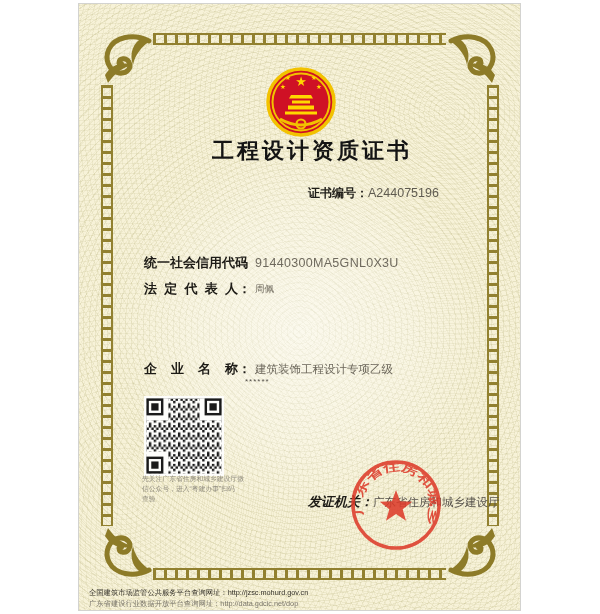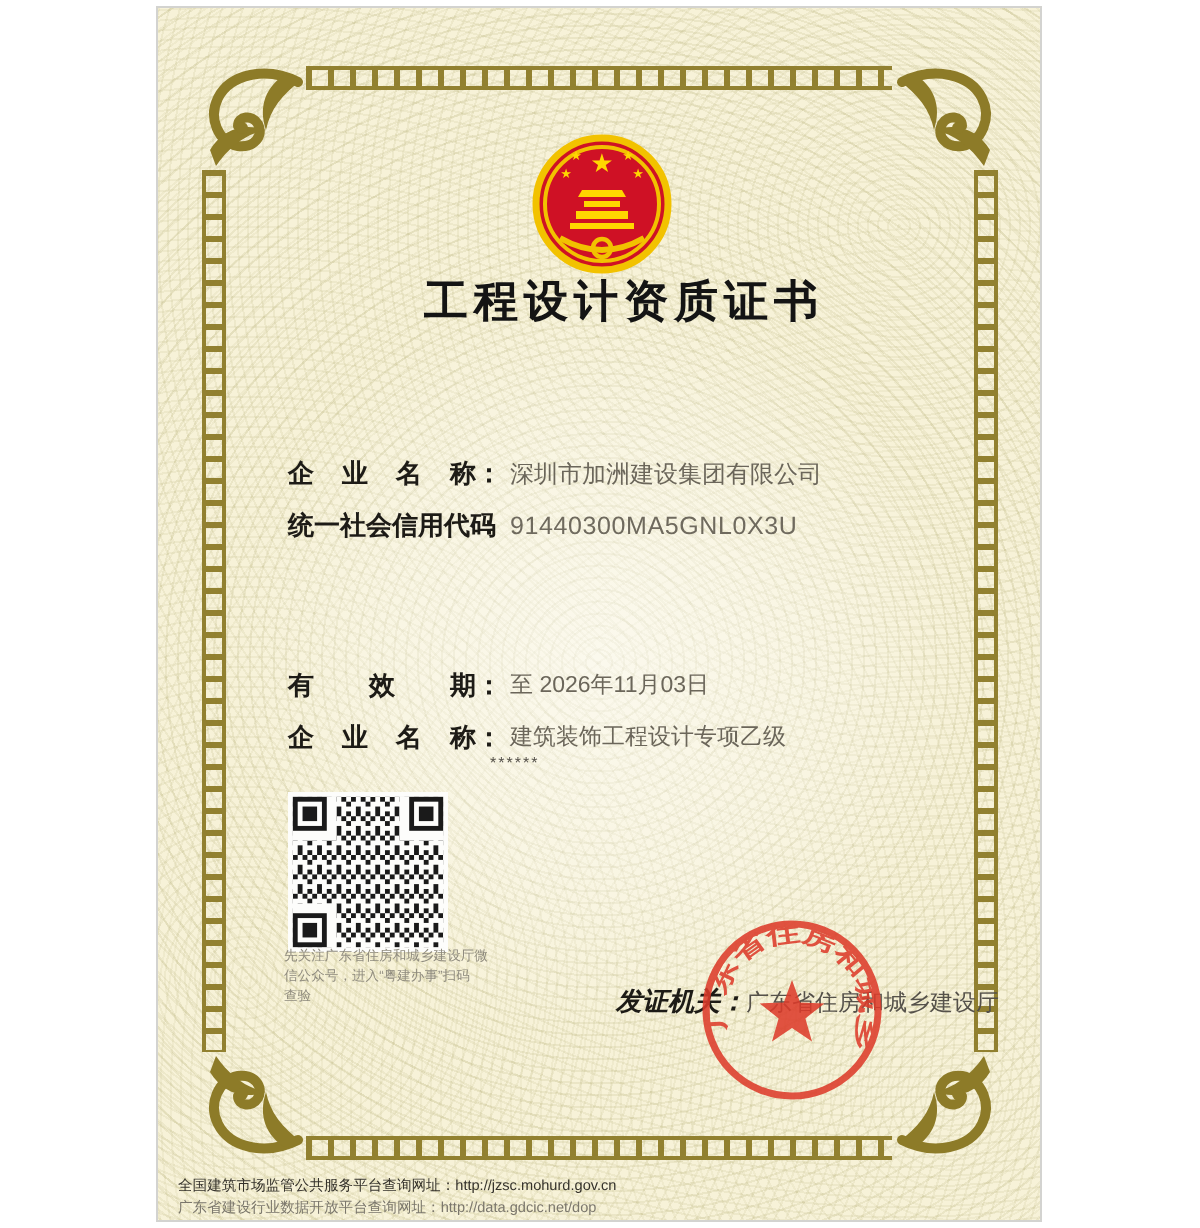--- a/index.html
+++ b/index.html
@@ -130,29 +130,29 @@
       <text x="53" y="25" font-size="6.5" fill="#ffd700" text-anchor="middle">★</text>
       <path d="M25 31 L45 31 L47 34.5 L23 34.5 Z" fill="#ffd700"></path>
       <rect x="26" y="36.5" width="18" height="3" fill="#ffd700"></rect>
       <rect x="22" y="41.5" width="26" height="4" fill="#ffd700"></rect>
       <rect x="19" y="47.5" width="32" height="3" fill="#ffd700"></rect>
       <path d="M14 55 Q35 67 56 55" fill="none" stroke="#f2c200" stroke-width="3"></path>
       <circle cx="35" cy="60" r="4.5" fill="none" stroke="#f2c200" stroke-width="2.2"></circle>
     </svg>
 
     <div class="title">工程设计资质证书</div>
-
-    <div class="frow" style="top:226px">
-      <span class="flabel">企业名称</span><span class="fcolon">：</span><span class="fvalue company">深圳市加洲建设集团有限公司</span>
-    </div>
+    <div class="certno">
+      <span class="lab">证书编号：</span><span class="val">A244075196</span>
+    </div>
+
     <div class="frow" style="top:252px">
       <span class="flabel">统一社会信用代码</span><span class="fcolon">：</span><span class="fvalue code">91440300MA5GNL0X3U</span>
     </div>
-    <div class="frow" style="top:332px">
-      <span class="flabel">有效期</span><span class="fcolon">：</span><span class="fvalue">至 2026年11月03日</span>
+    <div class="frow" style="top:278px">
+      <span class="flabel">法定代表人</span><span class="fcolon">：</span><span class="fvalue person">周佩</span>
     </div>
     <div class="frow" style="top:358px">
       <span class="flabel">企业名称</span><span class="fcolon">：</span><span class="fvalue grade">建筑装饰工程设计专项乙级</span>
     </div>
     <div class="fnote">******</div>
 
     <svg class="qr" viewBox="0 0 33 33">
       <defs>
         <pattern id="qm" width="4" height="4" patternUnits="userSpaceOnUse">
           <rect x="0" y="0" width="1" height="1" fill="#1a1a1a"></rect>

